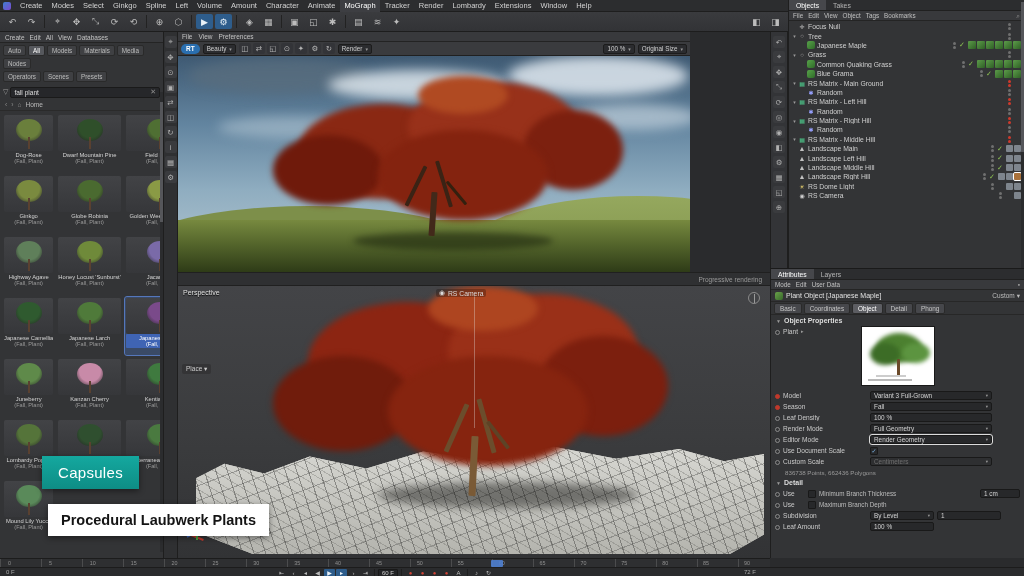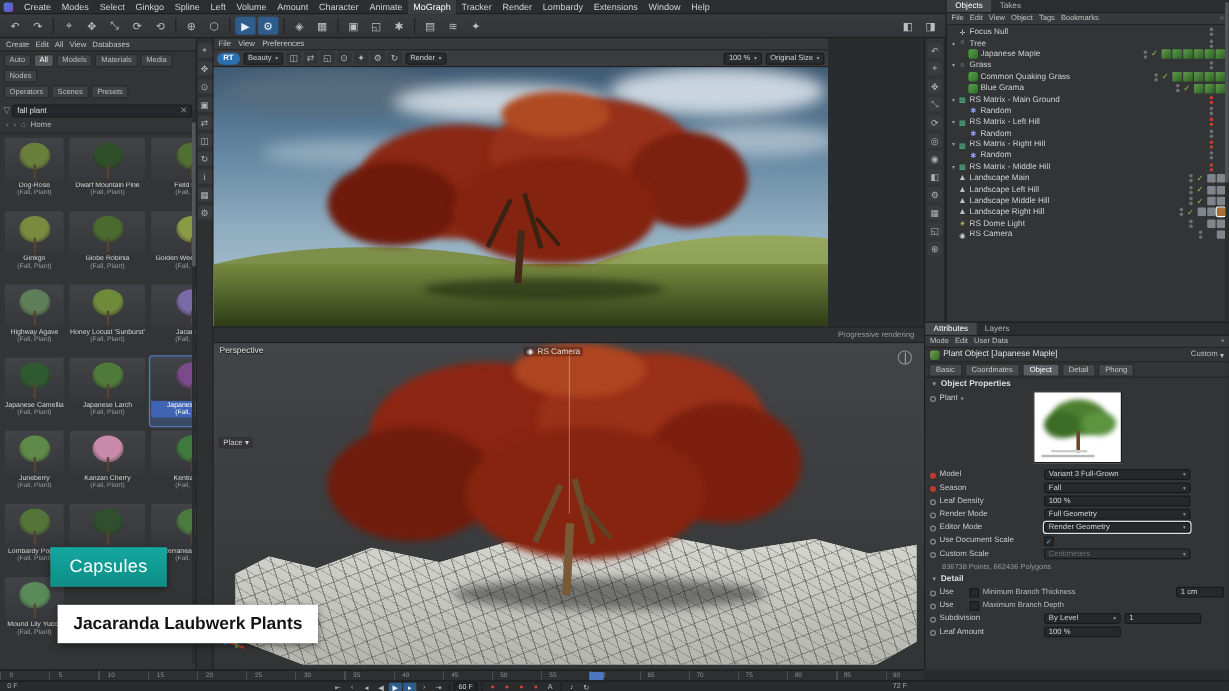--- a/index.html
+++ b/index.html
@@ -988,15 +988,15 @@
         <span class="pbtn rec">●</span>
         <span class="pbtn">A</span>
         <span class="tsep2"></span>
         <span class="pbtn">♪</span>
         <span class="pbtn">↻</span>
       </div>
     <span class="range-label" style="left:744px">72 F</span>
   </div>
 
   <div id="badge">Capsules</div>
-  <div id="title-card">Jacaranda Laubwerk Plants</div>
+  <div id="title-card">Procedural Laubwerk Plants</div>
 
 </div>
 
 </body></html>

